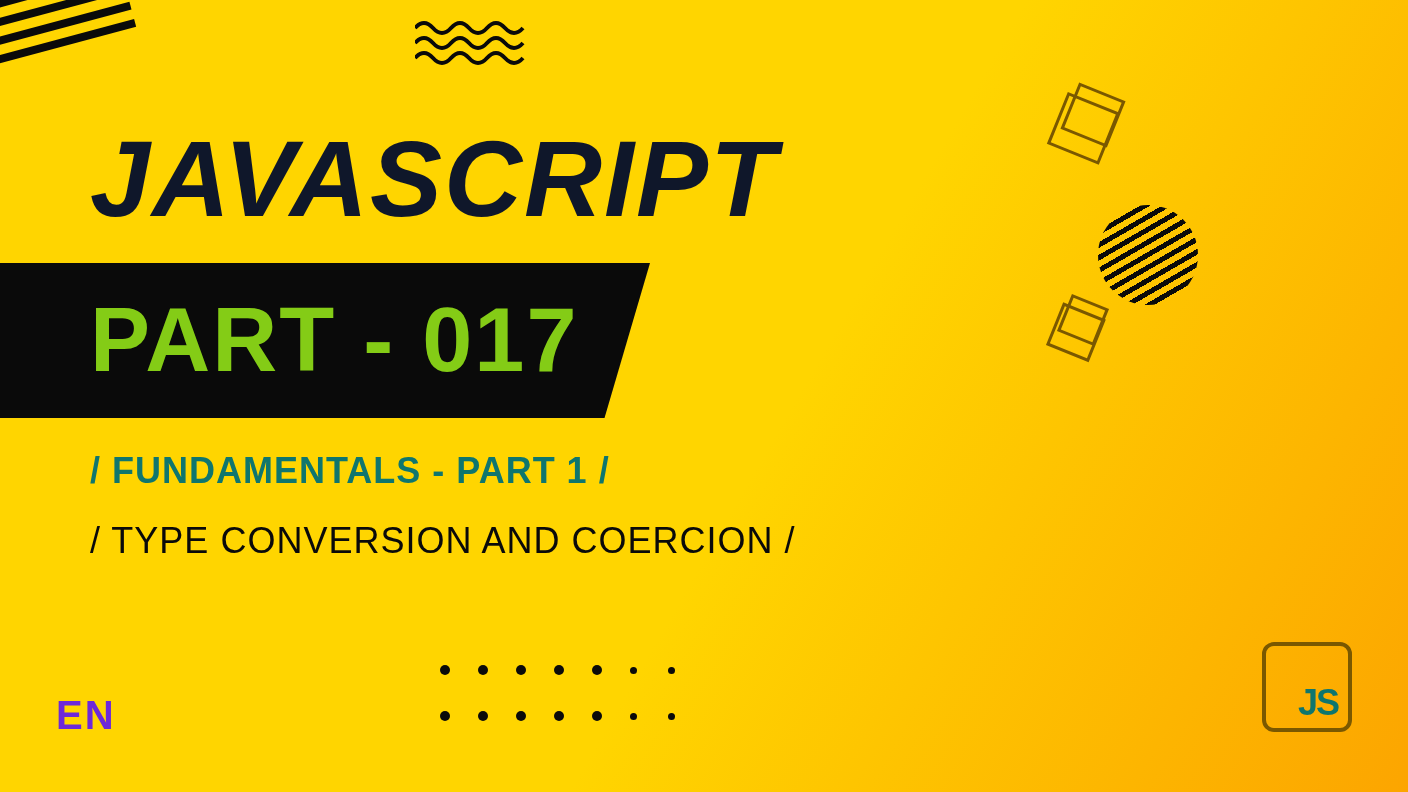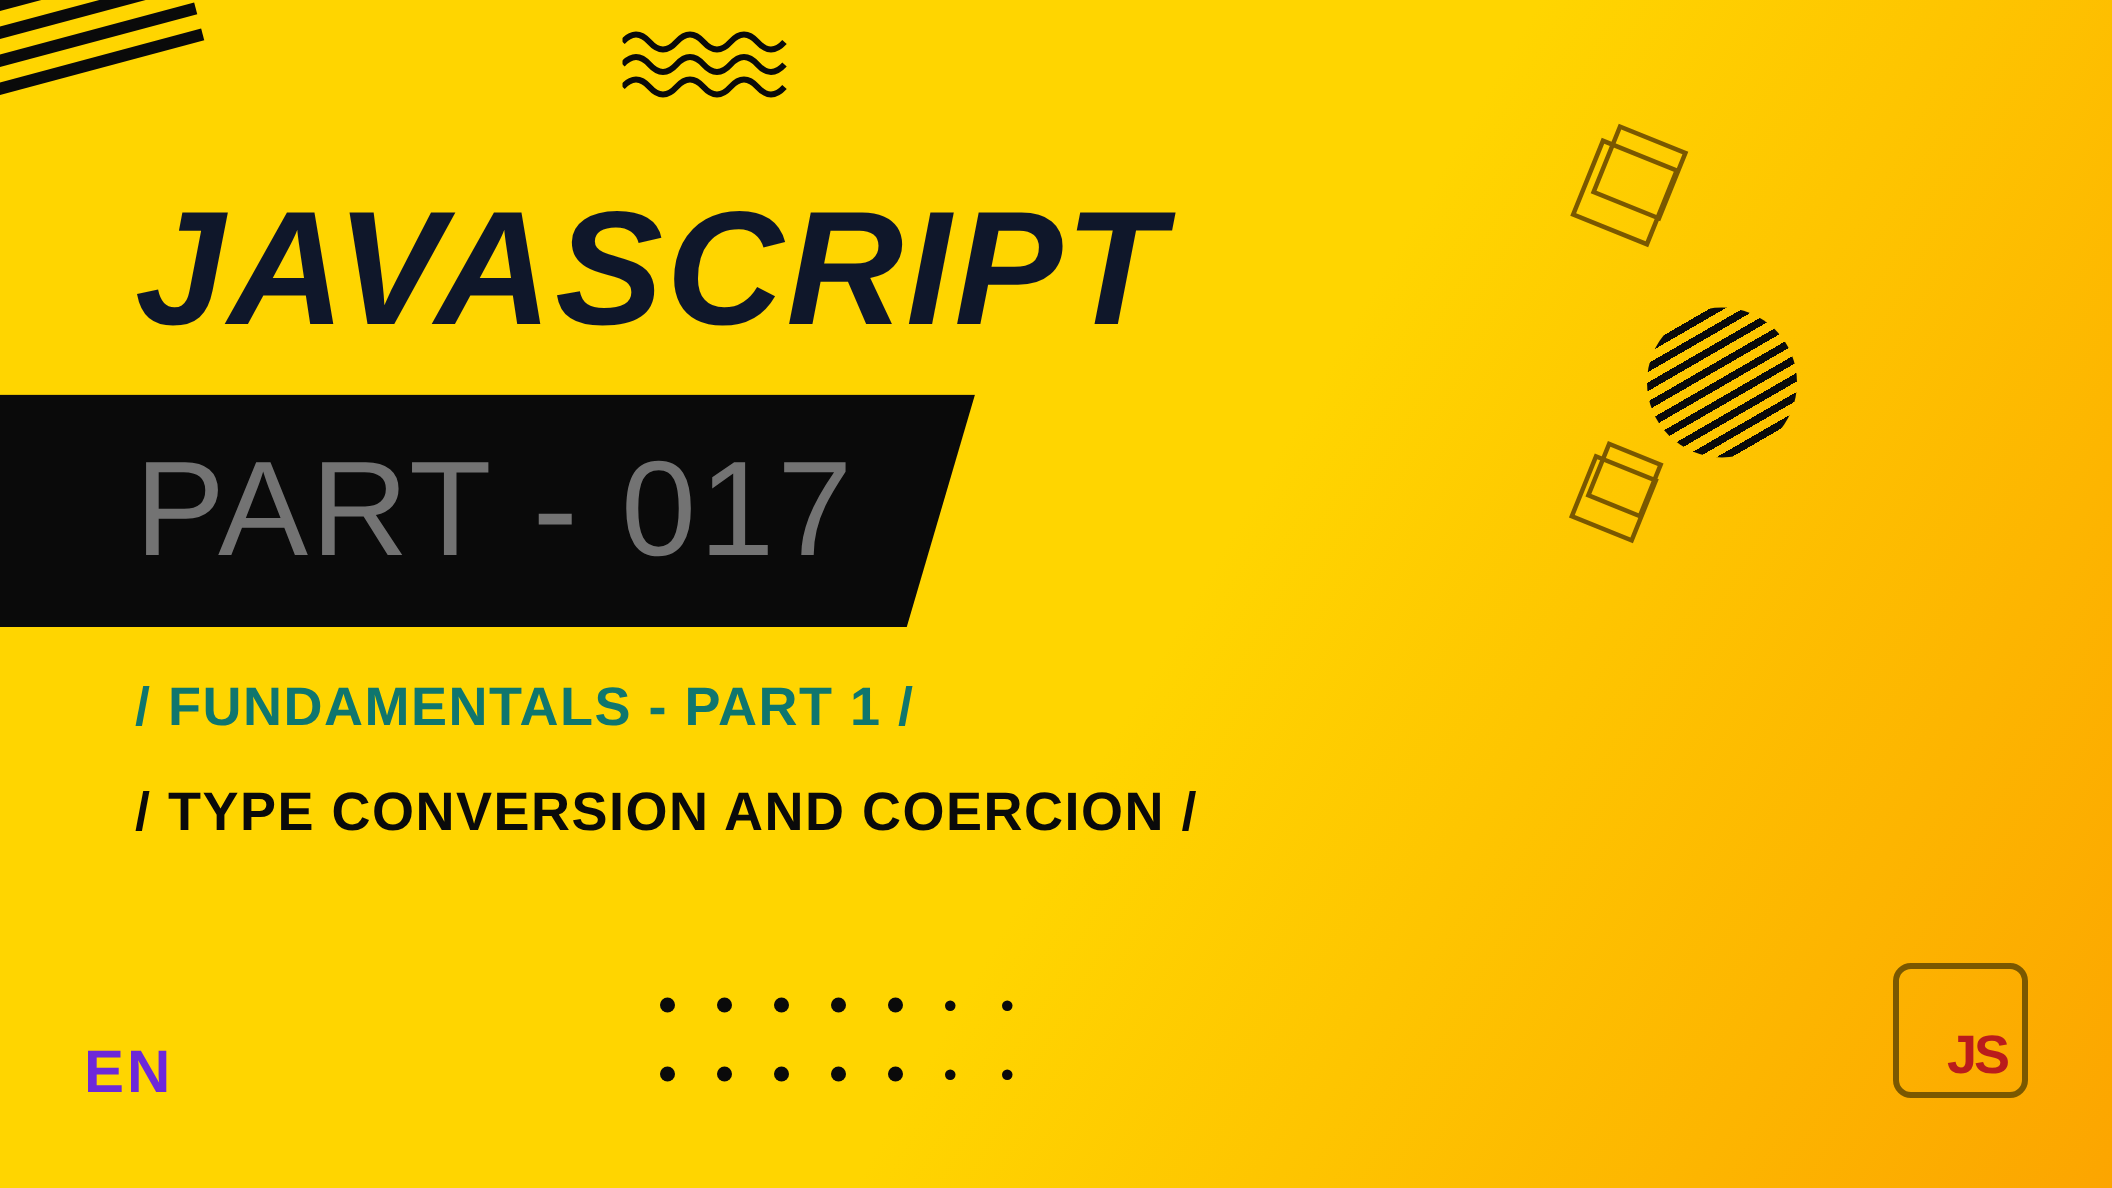--- a/index.html
+++ b/index.html
@@ -37,41 +37,41 @@
       height: 155px;
       background: #0a0a0a;
       display: flex;
       align-items: center;
       padding-left: 90px;
       clip-path: polygon(0 0, 100% 0, 93% 100%, 0 100%);
     }
     
     .part-text {
       font-size: 90px;
-      font-weight: 400;
-      color: #737373;
+      font-weight: 700;
+      color: #84cc16;
       letter-spacing: 2px;
     }
     
     .subtitle-1 {
       position: absolute;
       left: 90px;
       top: 450px;
       font-size: 36px;
       font-weight: 800;
       color: #0f766e;
       letter-spacing: 1px;
     }
     
     .subtitle-2 {
       position: absolute;
       left: 90px;
       top: 520px;
       font-size: 36px;
-      font-weight: 700;
+      font-weight: 400;
       color: #0a0a0a;
       letter-spacing: 1px;
     }
     
     .lang-badge {
       position: absolute;
       left: 56px;
       top: 693px;
       font-size: 40px;
       font-weight: 900;
@@ -89,21 +89,21 @@
       border-radius: 12px;
       display: flex;
       align-items: flex-end;
       justify-content: flex-end;
       padding: 6px 10px 4px 0;
     }
     
     .js-logo-text {
       font-size: 36px;
       font-weight: 900;
-      color: #b91c1c;
+      color: #0f766e;
       letter-spacing: -2px;
     }
     
     
     .stripes-tl {
       position: absolute;
       left: -40px;
       top: -40px;
       width: 170px;
       height: 110px;

